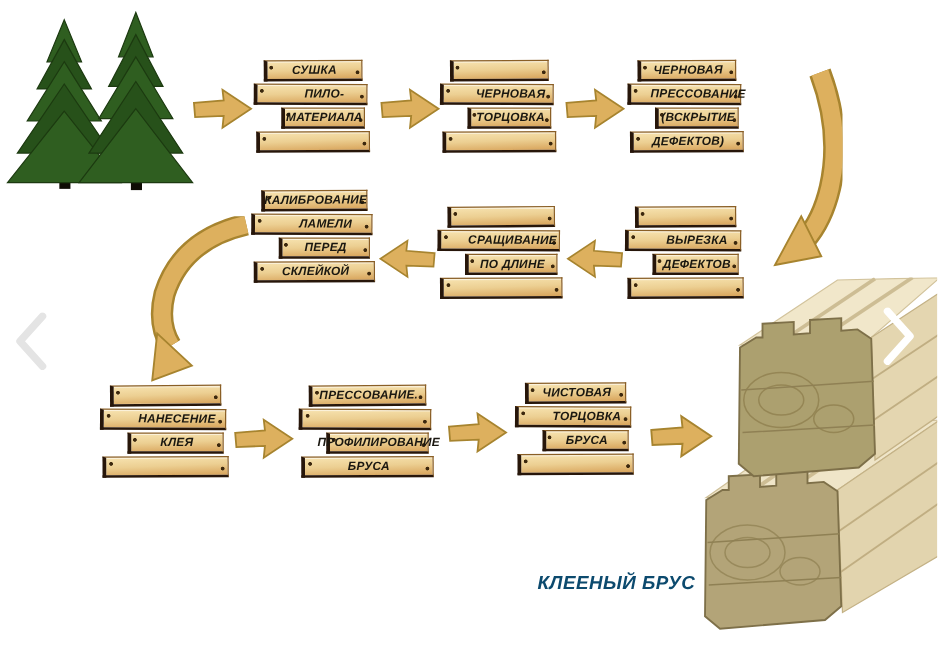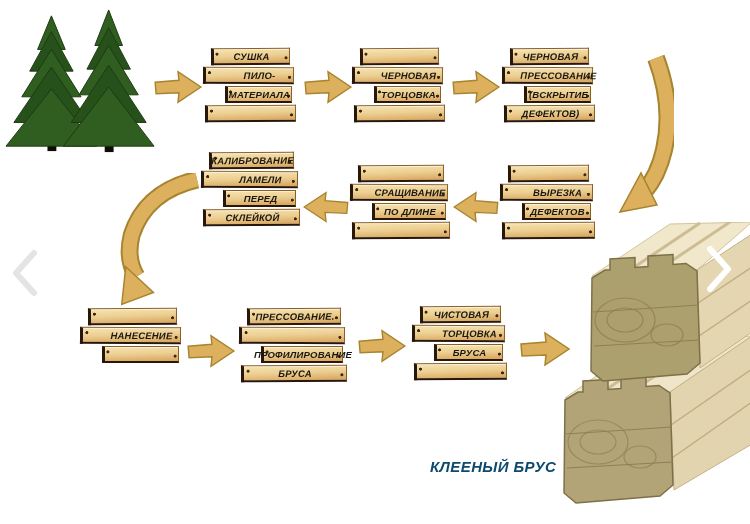--- a/index.html
+++ b/index.html
@@ -82,20 +82,21 @@
   <div class="block" style="left:204px;top:152px;width:94px">
     <div class="plank">КАЛИБРОВАНИЕ</div>
     <div class="plank">ЛАМЕЛИ</div>
     <div class="plank">ПЕРЕД</div>
     <div class="plank">СКЛЕЙКОЙ</div>
   </div>
 
   <div class="block" style="left:83px;top:308px;width:98px">
     <div class="plank"></div>
     <div class="plank">НАНЕСЕНИЕ</div>
+    <div class="plank">КЛЕЯ</div>
     <div class="plank"></div>
   </div>
   <div class="block" style="left:242px;top:308px;width:103px">
     <div class="plank">ПРЕССОВАНИЕ.</div>
     <div class="plank"></div>
     <div class="plank">ПРОФИЛИРОВАНИЕ</div>
     <div class="plank">БРУСА</div>
   </div>
   <div class="block" style="left:415px;top:306px;width:90px">
     <div class="plank">ЧИСТОВАЯ</div>

